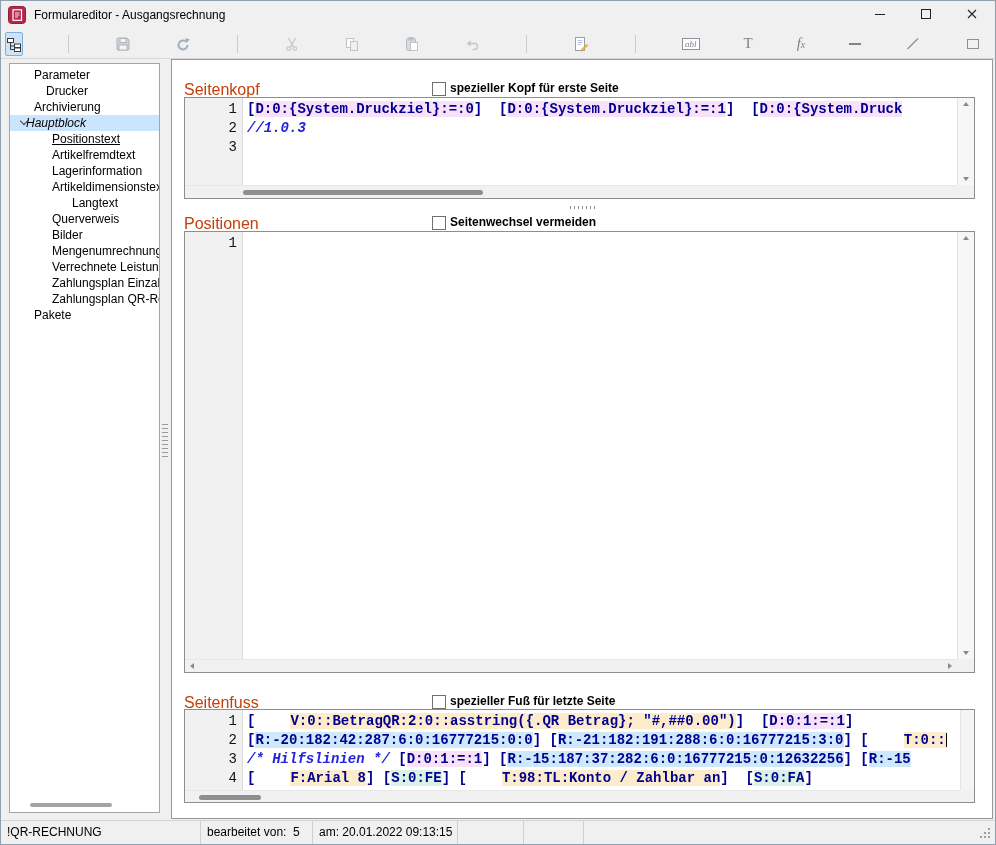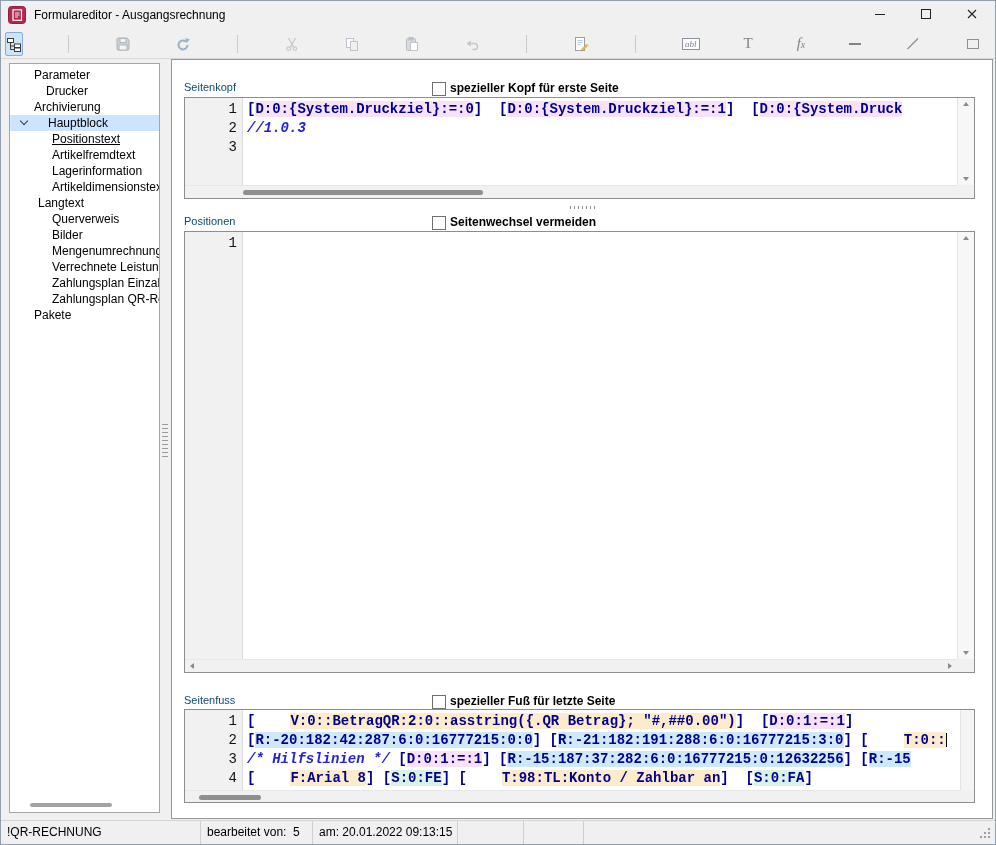--- a/index.html
+++ b/index.html
@@ -28,21 +28,21 @@
   .tree{position:absolute;top:3px;left:0;right:0;}
   .tree-row{position:relative;height:16px;line-height:16px;font-size:12px;color:#000;white-space:nowrap;overflow:hidden;}
   .tree-row.sel{background:#cce5ff;}
   .chev{position:absolute;left:11px;top:3px;width:5px;height:5px;border-right:1.4px solid #3c3c3c;border-bottom:1.4px solid #3c3c3c;transform:rotate(45deg);}
   .sb-hscroll{position:absolute;left:2px;right:2px;bottom:2px;height:10px;}
   .sb-hthumb{position:absolute;left:18px;top:3px;width:82px;height:4px;background:#a3a3a3;border-radius:2px;}
   .vgrip{position:absolute;left:161px;top:423px;width:6px;height:36px;
     background:repeating-linear-gradient(180deg,#9a9a9a 0 1px,transparent 1px 4px);}
   
   .panel{position:absolute;left:170px;top:58px;width:822px;height:760px;background:#fff;border:1px solid #979797;box-sizing:border-box;}
-  .sec-label{position:absolute;font-size:11px;color:#0c4a6e;}
+  .sec-label{position:absolute;font-size:16px;color:#c2410c;}
   .cb{position:absolute;width:12px;height:12px;border:1px solid #707070;background:#fff;}
   .cb-label{position:absolute;font-size:12px;font-weight:bold;color:#000;white-space:nowrap;}
   .hgrip{position:absolute;background:repeating-linear-gradient(90deg,#909090 0 1px,transparent 1px 4px);}
   
   .editor{position:absolute;border:1px solid #8e8e8e;background:#fff;display:grid;box-sizing:border-box;}
   #ed-sk,#ed-pos{grid-template-columns:58px 1fr 17px;grid-template-rows:1fr 13px;}
   #ed-sf{grid-template-columns:58px 1fr 14px;grid-template-rows:1fr 12px;}
   .gutter{grid-row:1;grid-column:1;background:#f1f1f1;border-right:1px solid #dadada;text-align:right;
     padding:2px 5px 0 0;font-family:"Liberation Mono","DejaVu Sans Mono",monospace;font-size:14px;color:#111;box-sizing:border-box;overflow:hidden;}
   .ln{height:19px;line-height:19px;}
@@ -279,26 +279,26 @@
           </svg>
         </span>
       </button>
     </div>
 
   <div class="sidebar">
     <div class="tree" id="tree">
         <div class="tree-row" style="padding-left: 24px;"><span class="tree-label">Parameter</span></div>
         <div class="tree-row" style="padding-left: 36px;"><span class="tree-label">Drucker</span></div>
         <div class="tree-row" style="padding-left: 24px;"><span class="tree-label">Archivierung</span></div>
-        <div class="tree-row sel" style="padding-left: 38px;"><span class="chev"></span><span class="tree-label">Hauptblock</span></div>
+        <div class="tree-row sel" style="padding-left: 16px; font-style: italic;"><span class="chev"></span><span class="tree-label">Hauptblock</span></div>
         <div class="tree-row" style="padding-left: 42px; text-decoration: underline;"><span class="tree-label">Positionstext</span></div>
         <div class="tree-row" style="padding-left: 42px;"><span class="tree-label">Artikelfremdtext</span></div>
         <div class="tree-row" style="padding-left: 42px;"><span class="tree-label">Lagerinformation</span></div>
         <div class="tree-row" style="padding-left: 42px;"><span class="tree-label">Artikeldimensionstext</span></div>
-        <div class="tree-row" style="padding-left: 28px;"><span class="tree-label">Langtext</span></div>
+        <div class="tree-row" style="padding-left: 62px;"><span class="tree-label">Langtext</span></div>
         <div class="tree-row" style="padding-left: 42px;"><span class="tree-label">Querverweis</span></div>
         <div class="tree-row" style="padding-left: 42px;"><span class="tree-label">Bilder</span></div>
         <div class="tree-row" style="padding-left: 42px;"><span class="tree-label">Mengenumrechnunge</span></div>
         <div class="tree-row" style="padding-left: 42px;"><span class="tree-label">Verrechnete Leistunge</span></div>
         <div class="tree-row" style="padding-left: 42px;"><span class="tree-label">Zahlungsplan Einzahlu</span></div>
         <div class="tree-row" style="padding-left: 42px;"><span class="tree-label">Zahlungsplan QR-Rec</span></div>
         <div class="tree-row" style="padding-left: 24px;"><span class="tree-label">Pakete</span></div>
       </div>
     <div class="sb-hscroll">
         <div class="sb-hthumb"></div>

